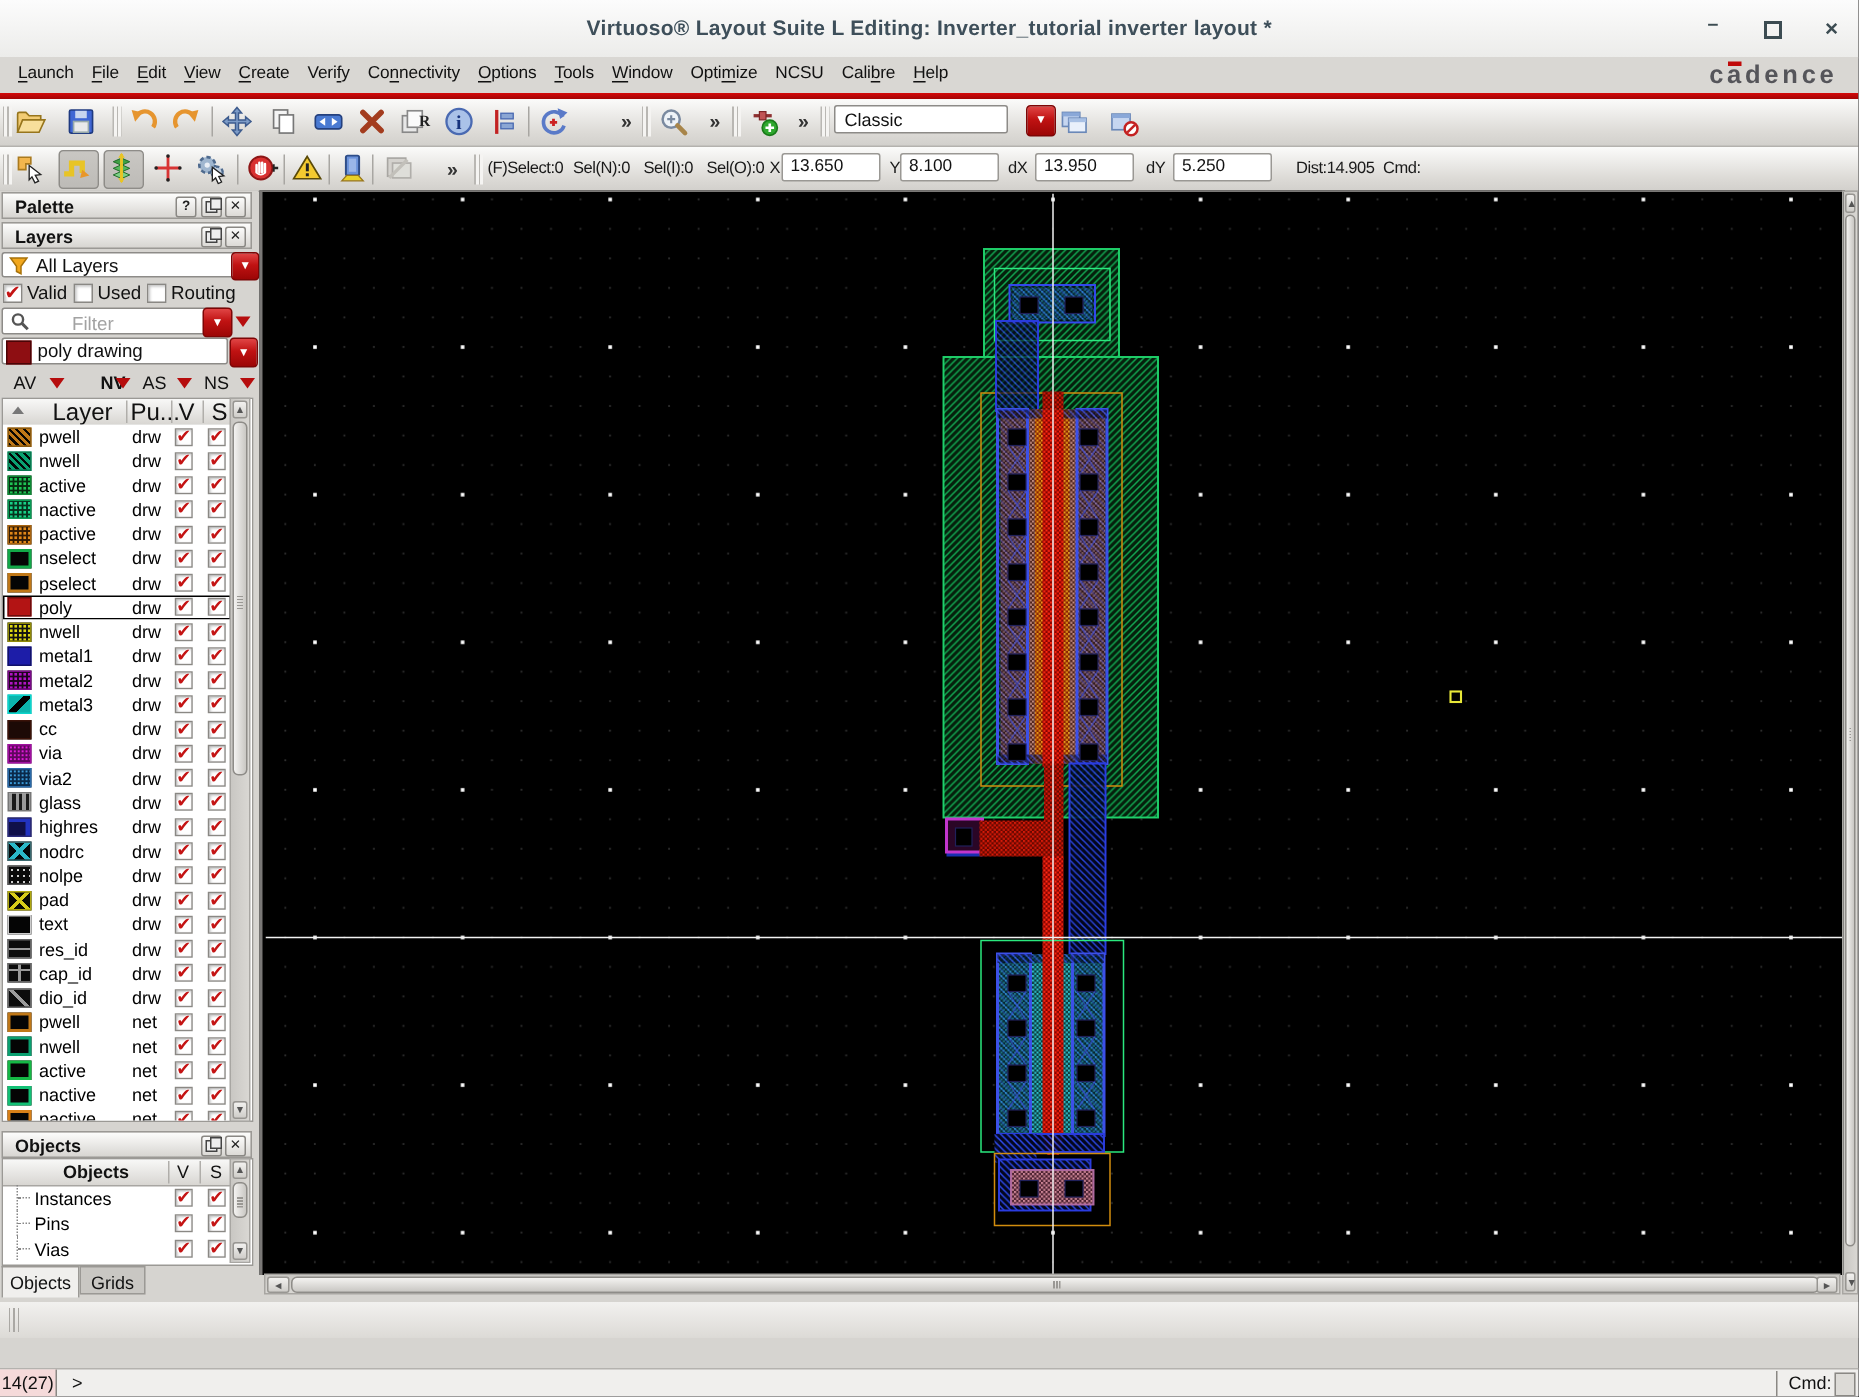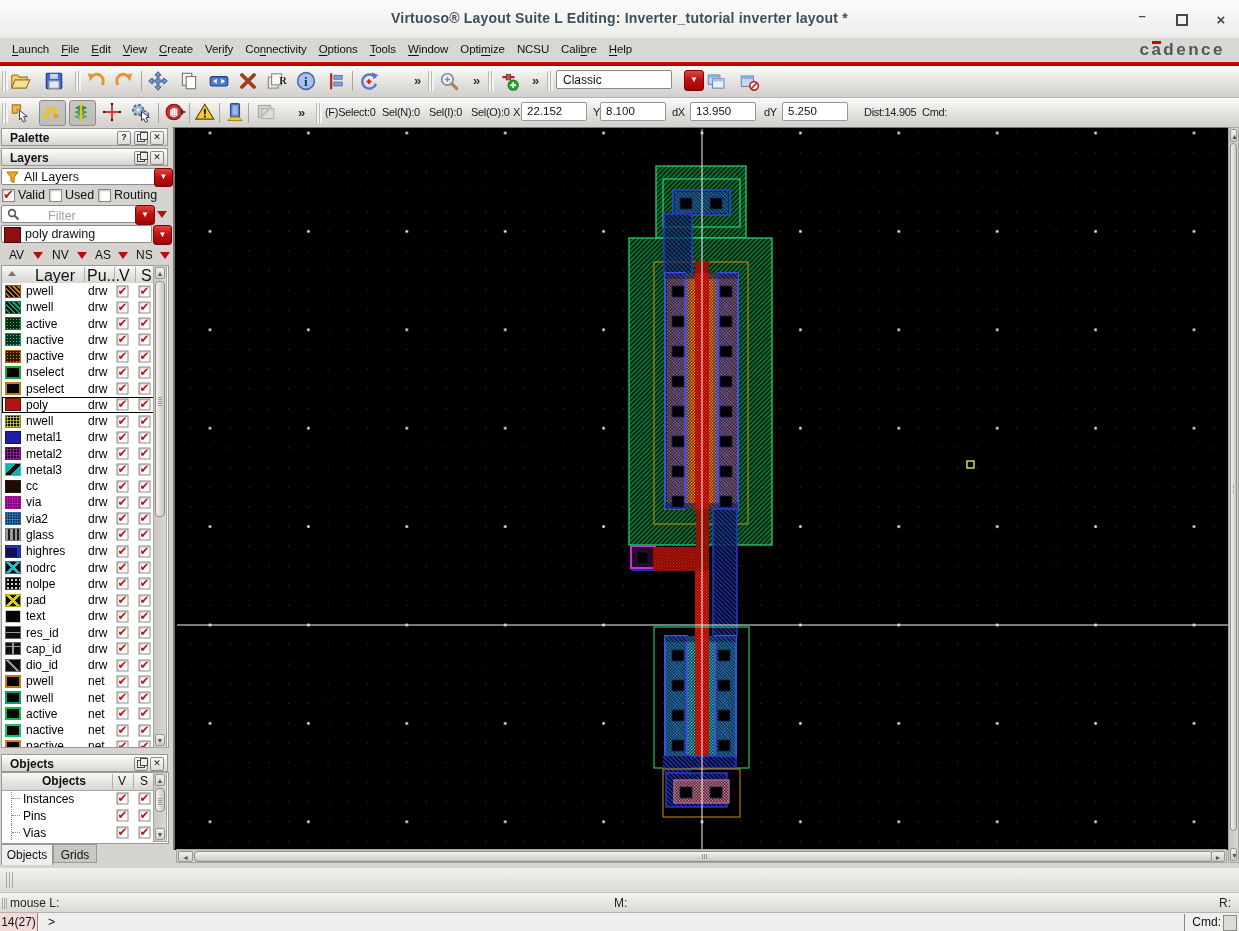--- a/index.html
+++ b/index.html
@@ -332,21 +332,21 @@
           <rect x="7" y="7" width="11" height="9" fill="#deded9" stroke="#b0aeaa"></rect>
           <path d="M5 16 L16 5" stroke="#c2c0ba" stroke-width="2"></path>
         </svg></div>
       <div class="abs chev" style="left: 298px;">»</div>
       <div class="abs vgrip" style="left: 316px;"></div>
       <div class="abs tstat" style="left: 325px;">(F)Select:0</div>
       <div class="abs tstat" style="left: 382px; text-align: center;">Sel(N):0</div>
       <div class="abs tstat" style="left: 429px;">Sel(I):0</div>
       <div class="abs tstat" style="left: 471px;">Sel(O):0</div>
       <div class="abs tstat" style="left: 513px;">X</div>
-      <div class="abs tfield" style="left: 521px; width: 66px;">22.152</div>
+      <div class="abs tfield" style="left: 521px; width: 66px;">13.650</div>
       <div class="abs tstat" style="left: 593px;">Y</div>
       <div class="abs tfield" style="left: 600px; width: 66px;">8.100</div>
       <div class="abs tstat" style="left: 672px;">dX</div>
       <div class="abs tfield" style="left: 690px; width: 66px;">13.950</div>
       <div class="abs tstat" style="left: 764px;">dY</div>
       <div class="abs tfield" style="left: 782px; width: 66px;">5.250</div>
       <div class="abs tstat" style="left: 864px;">Dist:14.905</div>
       <div class="abs tstat" style="left: 922px;">Cmd:</div>
     </div>
 
@@ -379,21 +379,21 @@
         <span class="ddbtn" style="left:133px;top:-1px;width:18px;height:18px;line-height:17px">▼</span>
       </div>
       <div class="redtri" style="left: 157px; top: 84px;"></div>
       <div class="abs wfield" style="left: 1px; top: 98px; width: 151px; height: 18px;">
         <span style="position:absolute;left:2px;top:1px;width:15px;height:14px;background:#8e0e12;border:1px solid #4a0406"></span>
         <span style="position:absolute;left:23px;top:1px;font-size:12.5px;color:#111">poly drawing</span>
       </div>
       <div class="ddbtn" style="position: absolute; left: 153px; top: 98px; width: 17px; height: 18px; line-height: 17px;">▼</div>
       <div class="avlabel" style="left: 9px; top: 121px;">AV</div>
       <div class="redtri" style="left: 33px; top: 125px;"></div>
-      <div class="avlabel" style="left: 52px; top: 121px;">NV</div>
+      <div class="avlabel" style="left: 67px; top: 121px; font-weight: bold;">NV</div>
       <div class="redtri" style="left: 77px; top: 125px;"></div>
       <div class="avlabel" style="left: 95px; top: 121px;">AS</div>
       <div class="redtri" style="left: 118px; top: 125px;"></div>
       <div class="avlabel" style="left: 136px; top: 121px;">NS</div>
       <div class="redtri" style="left: 160px; top: 125px;"></div>
       <div id="layer-table" class="abs">
         <div id="layer-header">
           <span style="position:absolute;left:6px;top:5px;width:0;height:0;border-left:4px solid transparent;border-right:4px solid transparent;border-bottom:5px solid #777"></span>
           <span style="position:absolute;left:33px;top:1px">Layer</span>
           <span style="position:absolute;left:85px;top:1px">Pu...</span>
@@ -838,26 +838,20 @@
     <div class="sbthumb" style="left:1px;top:15px;width:7px;height:688px;">
         <div class="grip" style="height:9px;"></div>
       </div>
     <div class="sbbtn" style="left:1px;bottom:1px;width:7px;height:13px;line-height:13px;">▼</div>
   </div>
 
   <div id="resize-strip" class="abs">
       <div class="grip3"></div>
     </div>
 
-  <div id="mousebar" class="abs">
-    <div class="mgrip"></div>
-    <span id="mouse-left">mouse L:</span>
-    <span id="mouse-mid">M:</span>
-    <span id="mouse-right">R:</span>
-  </div>
 
   <div id="promptbar" class="abs">
     <div id="prompt-count">14(27)</div>
     <div id="prompt-gt">&gt;</div>
     <div id="prompt-sep"></div>
     <div id="prompt-cmd">Cmd:</div>
     <div id="prompt-cmdbox"></div>
   </div>
 
 </div>

